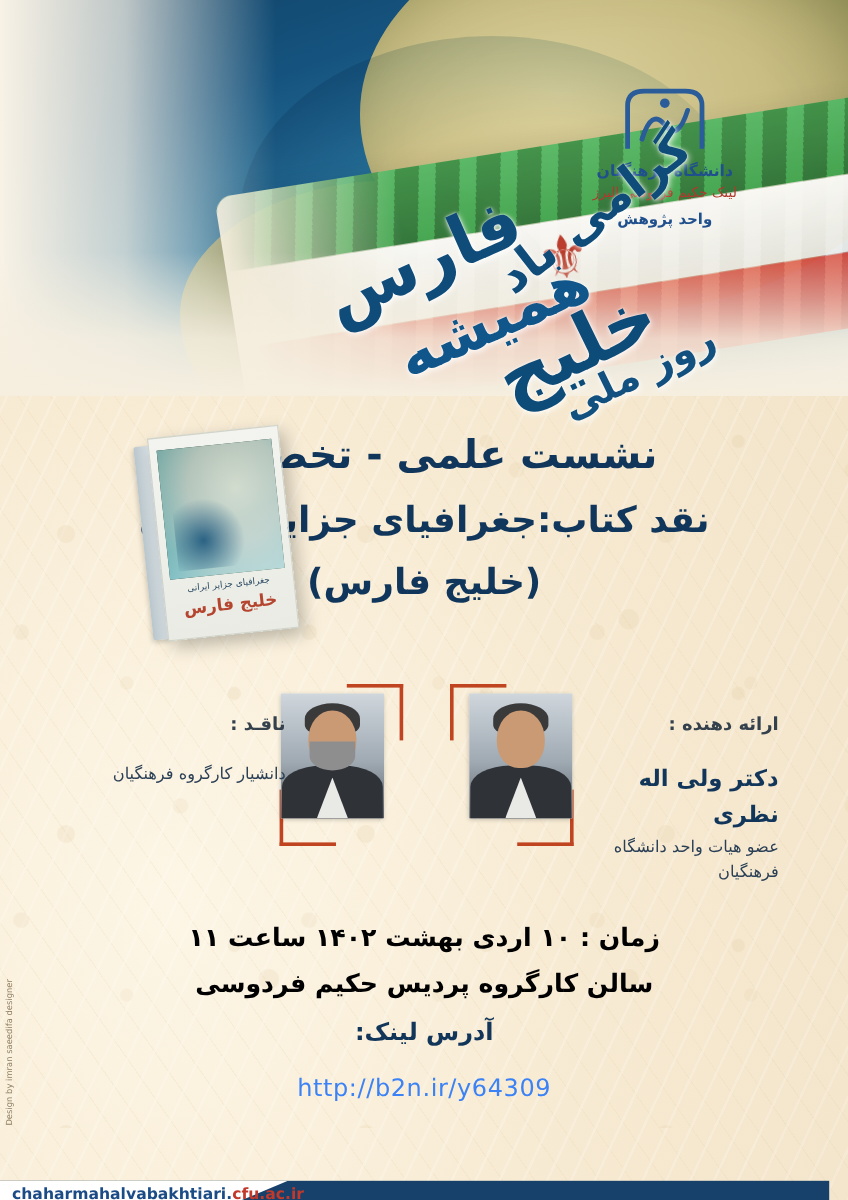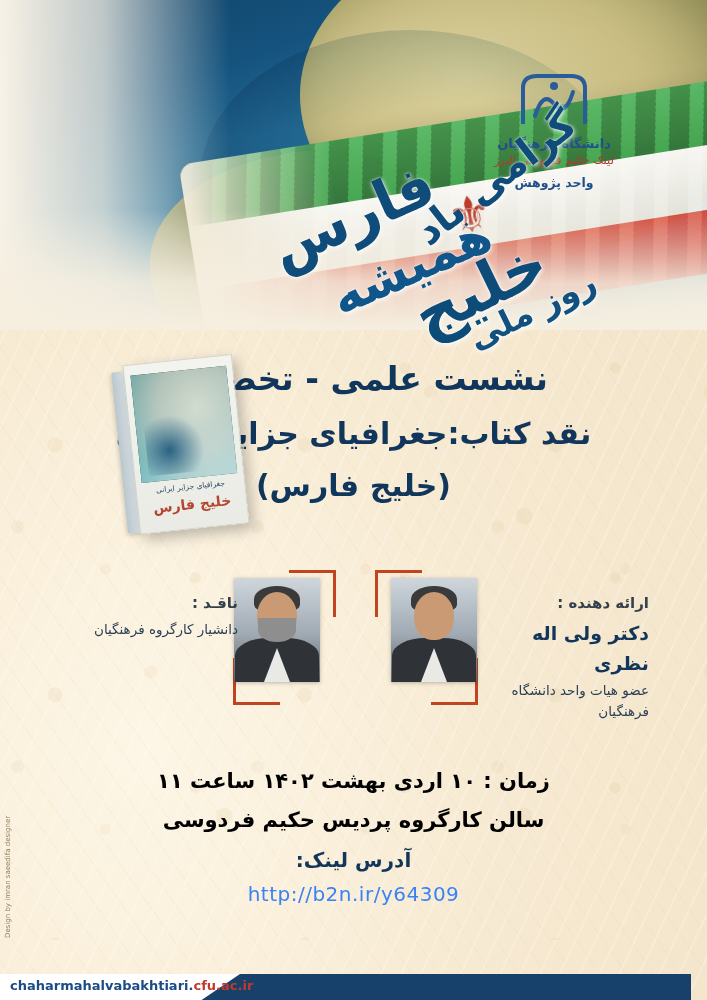--- a/index.html
+++ b/index.html
@@ -362,21 +362,21 @@
     position: absolute;
     top: 14px;
     text-align: right;
     line-height: 1.55;
   }
   .person.right .ptext { right: 0; width: 170px; }
   .person.left  .ptext { left: 0; width: 180px; text-align: right; }
   .ptext .role {
     font-size: 15px;
     color: #34414d;
-    margin-bottom: 4px;
+    margin-bottom: 20px;
     font-weight: bold;
   }
   .ptext .name {
     font-size: 19px;
     font-weight: bold;
     color: #12365a;
     margin-bottom: 2px;
   }
   .ptext .aff {
     font-size: 13.5px;
@@ -400,21 +400,21 @@
     position: absolute;
     left: 60px; right: 60px;
     top: 848px;
     text-align: center;
     z-index: 6;
   }
   .linkbox .label {
     font-size: 20px;
     font-weight: bold;
     color: #12365a;
-    margin-bottom: 10px;
+    margin-bottom: 22px;
   }
   .linkbox .url {
     font-size: 20px;
     color: #3b82f6;
     direction: ltr;
     letter-spacing: .5px;
   }
 
   
   .designer {
@@ -423,21 +423,21 @@
     font-size: 7px;
     color: #8d7f63;
     transform: rotate(-90deg);
     transform-origin: left bottom;
     white-space: nowrap;
     z-index: 6;
   }
   .footer-bar {
     position: absolute;
     left: 0; right: 16px; bottom: 0;
-    height: 26px;
+    height: 16px;
     background: #17406b;
     z-index: 8;
   }
   .footer-bar .ribbon {
     position: absolute;
     left: 0; top: 0; bottom: 0;
     width: 240px;
     background: #ffffff;
     clip-path: polygon(0 0, 100% 0, 84% 100%, 0 100%);
   }

